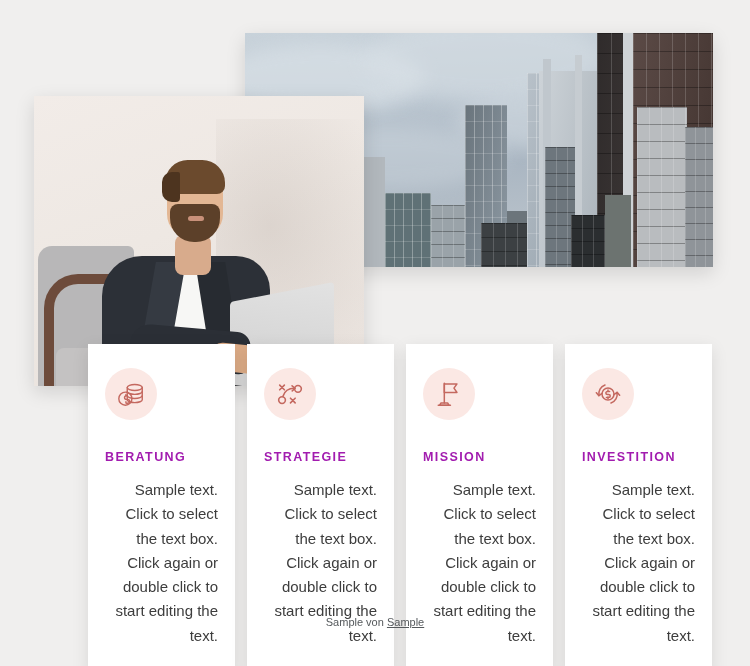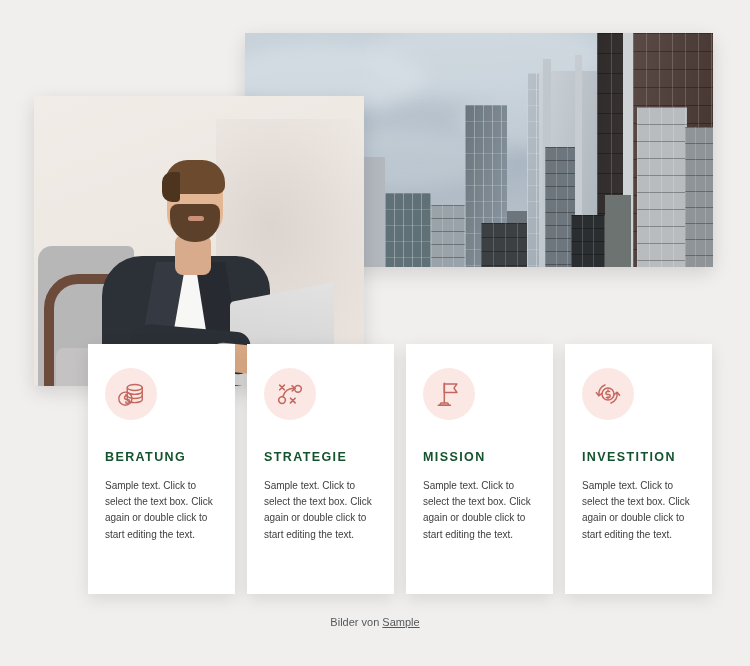--- a/index.html
+++ b/index.html
@@ -286,31 +286,32 @@
     justify-content: center;
     margin-bottom: 30px;
   }
   .icon-circle svg {
     display: block;
   }
   .card-title {
     font-size: 12.5px;
     font-weight: bold;
     letter-spacing: 1.4px;
-    color: #14532d;
+    color: #a21caf;
     margin: 9px 0 14px 0;
     text-transform: uppercase;
     font-family: "Liberation Sans", sans-serif;
   }
   .card-text {
-    font-size: 10px;
+    font-size: 15px;
     line-height: 1.62;
     color: #3d3d3d;
     margin: 0;
     font-family: "Liberation Sans", sans-serif;
+    text-align: right;
   }
 
   
   .footer {
     position: absolute;
     left: 0;
     top: 616px;
     width: 750px;
     text-align: center;
     font-size: 11px;
@@ -472,16 +473,16 @@
           </svg>
         </span>
       </div>
       <h3 class="card-title">INVESTITION</h3>
       <p class="card-text">Sample text. Click to select the text box. Click again or double click to start editing the text.</p>
     </div>
 
   </div>
 
   <div class="footer">
-    <span>Bilder von </span><a href="#">Sample</a>
+    <span>Sample von </span><a href="#">Sample</a>
   </div>
 
 </div>
 
 </body></html>

